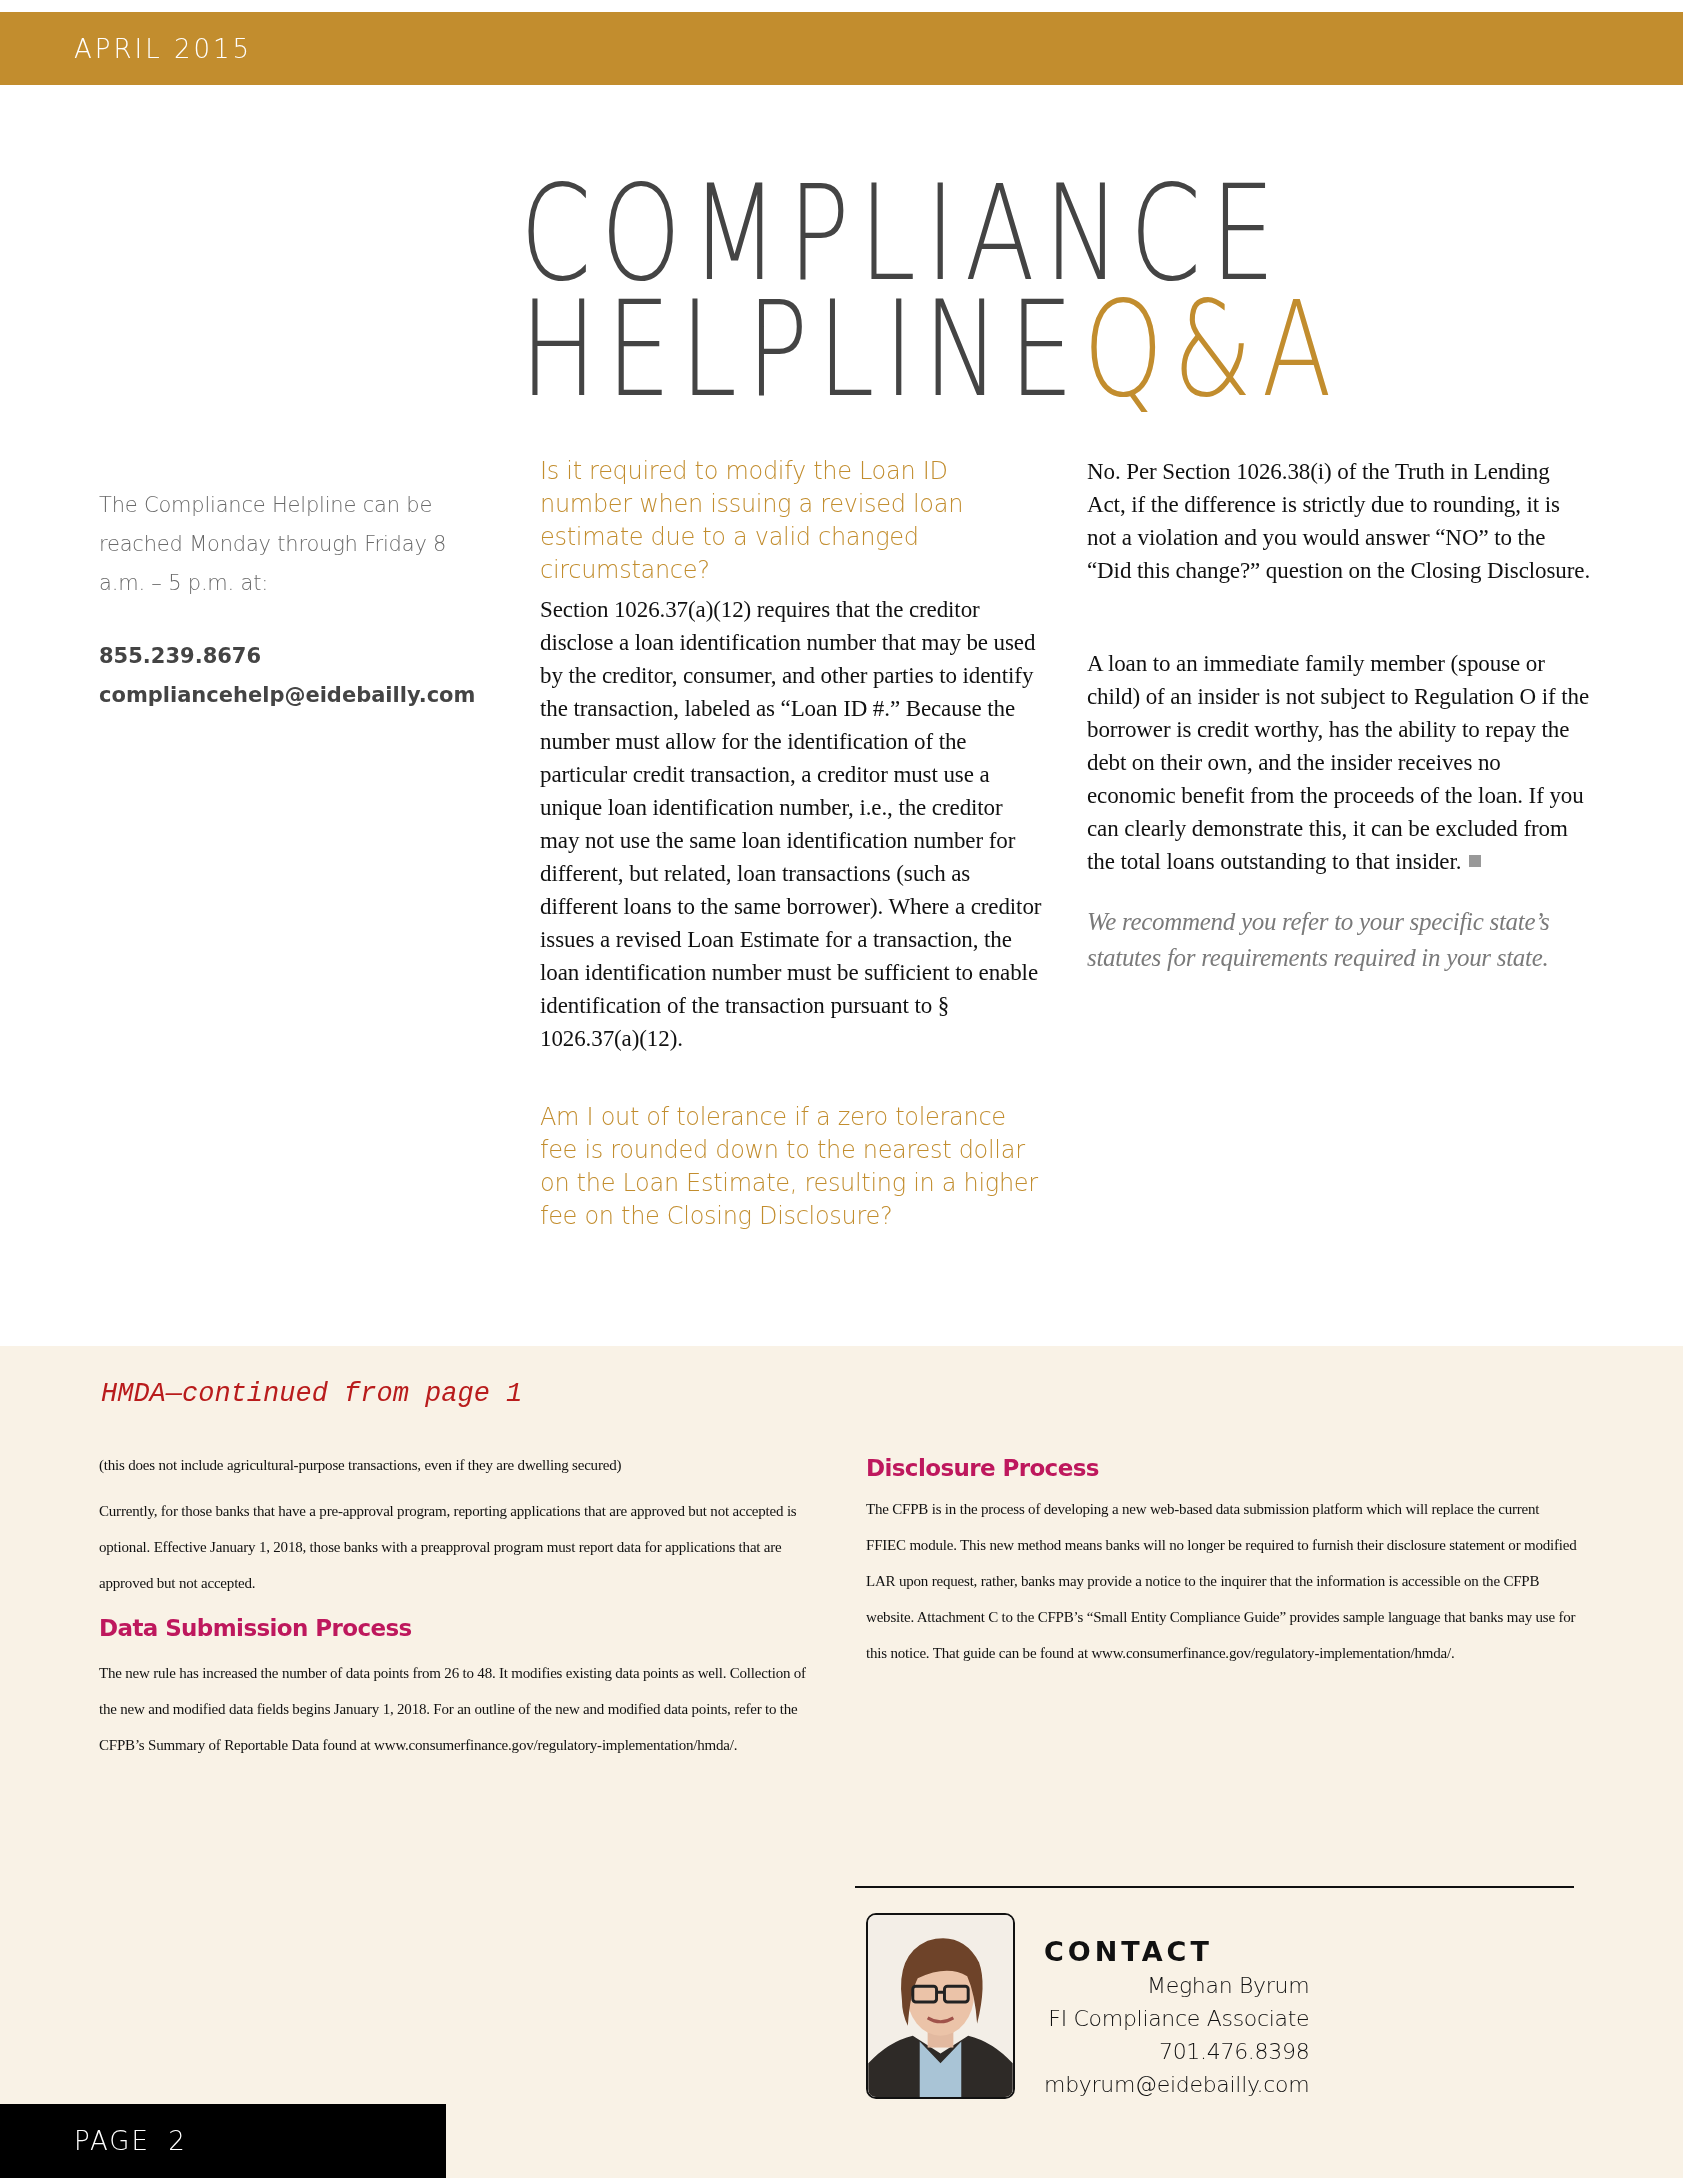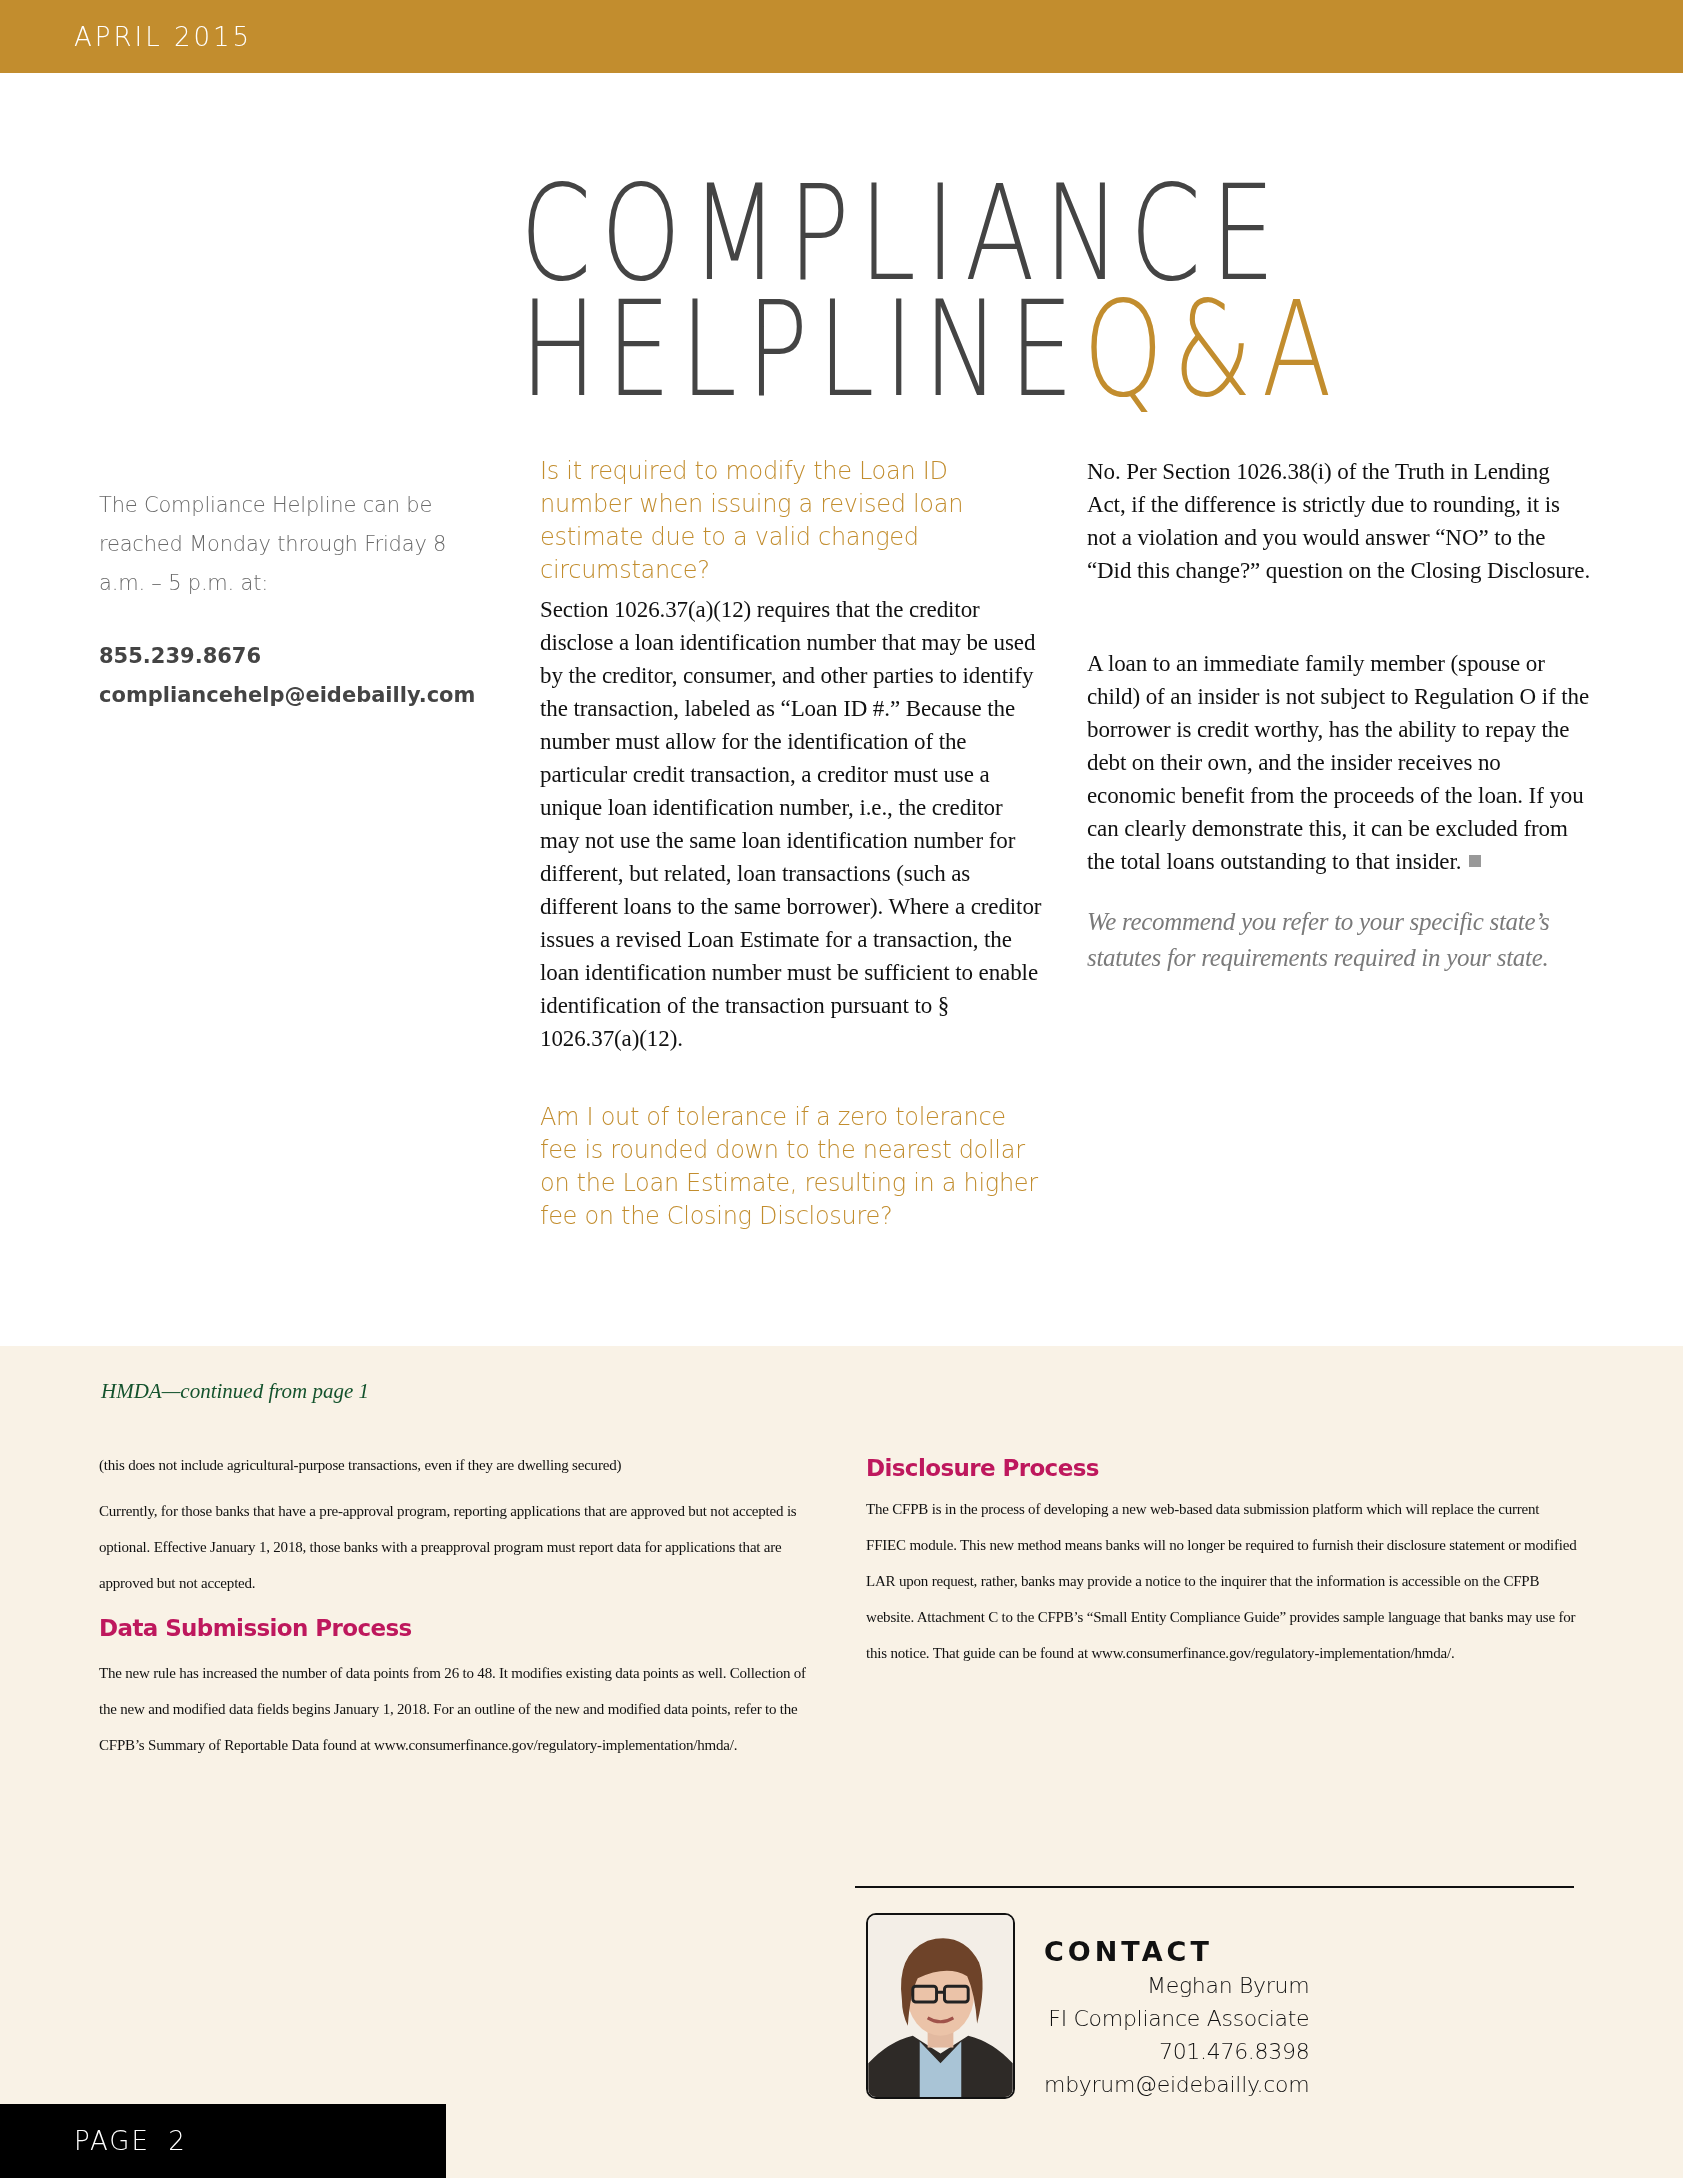--- a/index.html
+++ b/index.html
@@ -2,21 +2,21 @@
 <html><head>
 <meta charset="utf-8">
 <style>
   html, body { margin: 0; padding: 0; }
   body {
     width: 1683px; height: 2178px; position: relative; overflow: hidden;
     background: #ffffff;
     font-family: "Liberation Sans", sans-serif;
   }
   .topbar {
-    position: absolute; left: 0; top: 0; width: 1683px; height: 73px;
+    position: absolute; left: 0; top: 12px; width: 1683px; height: 73px;
     background: #c28d2e;
   }
   .topbar .date {
     position: absolute; left: 74px; top: 22px;
     color: #ffffff; font-family: "DejaVu Sans", sans-serif; font-weight: 300;
     font-size: 26px; letter-spacing: 3px;
   }
   .title {
     position: absolute; left: 520px; top: 176px; width: 1069px;
     font-family: "DejaVu Sans", sans-serif; font-weight: 300;
@@ -67,21 +67,21 @@
     font-family: Liberation Serif, serif; font-style: italic; font-weight: 300;
     color: #7a7a7a; font-size: 25px; line-height: 36px; margin: 26px 0 0 0; letter-spacing: -0.3px;
   }
 
   .lower {
     position: absolute; left: 0; top: 1346px; width: 1683px; height: 832px;
     background: #f9f2e6;
   }
   .cont-label {
     position: absolute; left: 101px; top: 1379px;
-    font-family: Liberation Serif, serif; font-style: italic; font-size: 21px; color: #14532d;
+    font-family: Liberation Mono, monospace; font-style: italic; font-size: 27px; color: #b91c1c;
   }
   .lcol {
     position: absolute; left: 99px; top: 1447px; width: 713px;
     font-family: "Liberation Serif", serif; color: #111;
   }
   .rcol {
     position: absolute; left: 866px; top: 1453px; width: 713px;
     font-family: "Liberation Serif", serif; color: #111;
   }
   .body-p { margin: 0 0 10px 0; font-size: 15px; line-height: 36px; letter-spacing: -0.2px; }

